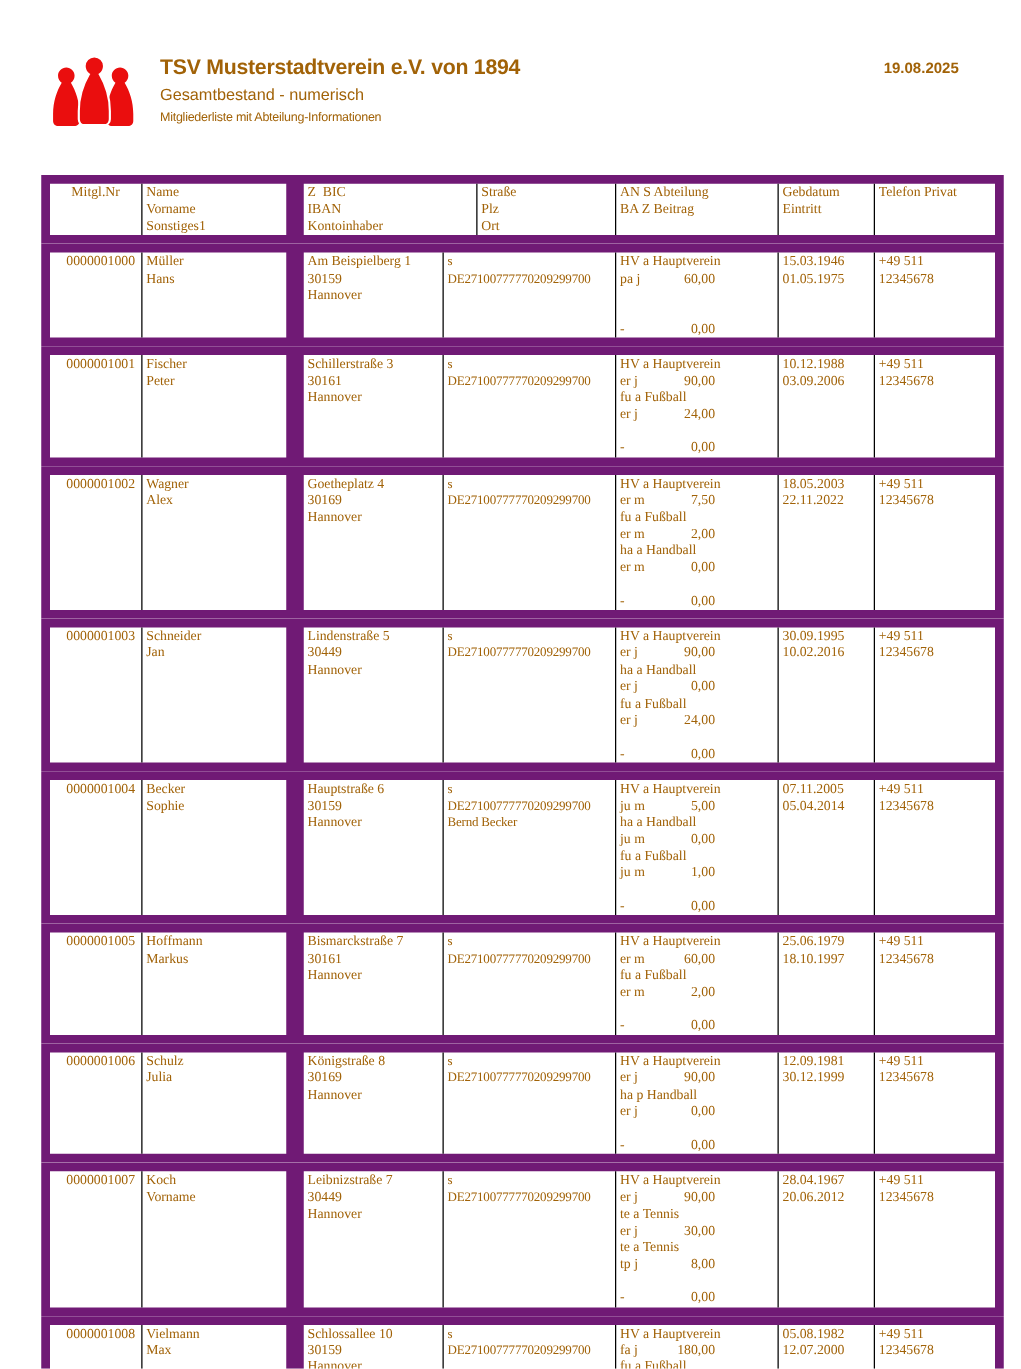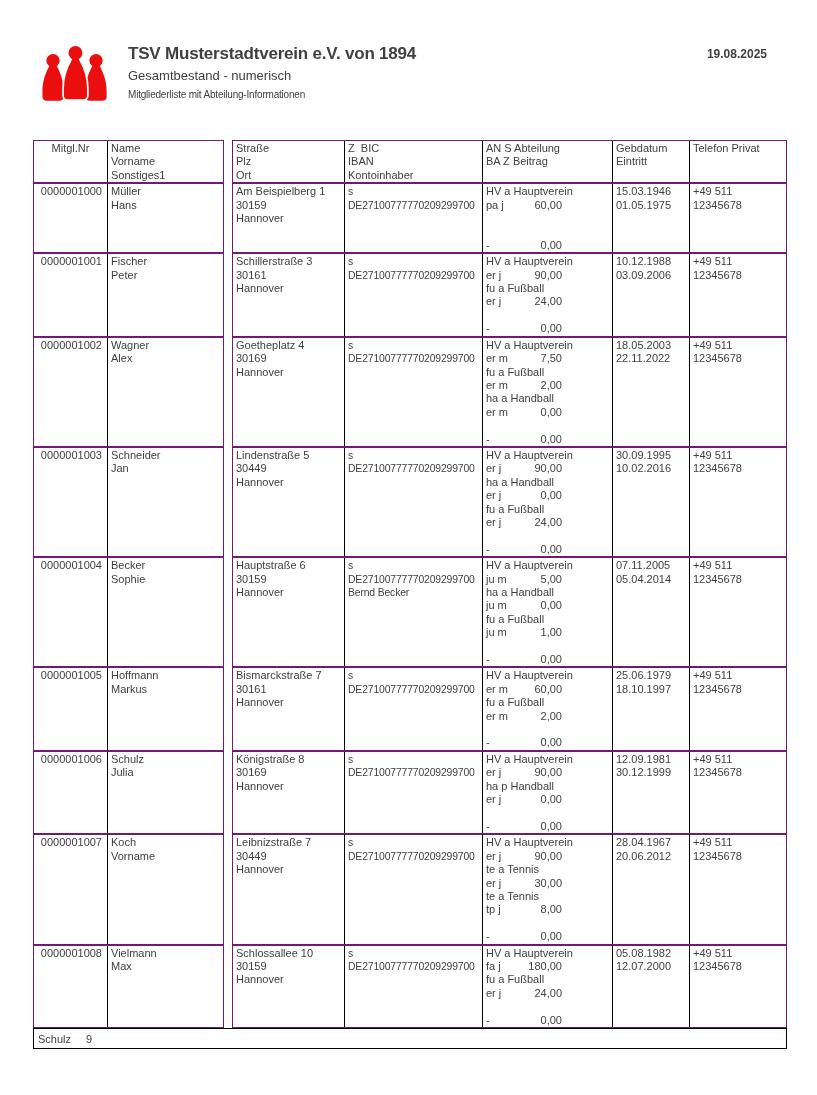--- a/index.html
+++ b/index.html
@@ -1,30 +1,30 @@
 <!DOCTYPE html>
 <html><head>
 <meta charset="utf-8">
 <style>
   html,body{margin:0;padding:0;background:#fff;}
   .page{
     position:relative;width:817px;height:1095px;background:#fff;overflow:hidden;
-    font-family:"Liberation Sans",sans-serif;color:#404040;
+    font-family:"Liberation Sans",sans-serif;color:#a16207;
   }
   
   .logo{position:absolute;left:42px;top:44px;}
   .titleblock{position:absolute;left:128px;top:43px;}
   .title{font-size:17px;font-weight:bold;line-height:21px;letter-spacing:-0.2px;}
   .sub1{font-size:13px;line-height:19px;margin-top:2px;}
   .sub2{font-size:10px;font-weight:normal;line-height:20px;letter-spacing:-0.2px;}
   .date{position:absolute;top:47px;right:50px;font-size:12px;font-weight:bold;}
   
   .tablewrap{position:absolute;left:33px;top:140px;width:754px;}
   .trow{display:flex;}
-  .box{display:flex;border:1px solid #701a75;background:#fff;}
+  .box{display:flex;border:7px solid #701a75;background:#fff;font-family:Liberation Serif, serif;}
   .gap{width:12px;}
   .cell{box-sizing:border-box;padding:1px 3px 0 3px;font-size:11px;line-height:13.4px;overflow:hidden;}
   .cell + .cell{border-left:1px solid #000;}
   .c-mitglnr{width:73px;text-align:right;padding-right:5px;}
   .hdr .c-mitglnr{text-align:center;padding-right:3px;}
   .c-name{width:116px;}
   .c-strasse{width:111px;}
   .c-bank{width:138px;font-size:10.4px;letter-spacing:-0.15px;}
   .hdr .c-bank{font-size:11px;letter-spacing:0;}
   .c-abt{width:130px;}
@@ -72,29 +72,29 @@
           <div class="line">Mitgl.Nr</div>
         </div>
         <div class="cell c-name">
           <div class="line">Name</div>
           <div class="line">Vorname</div>
           <div class="line">Sonstiges1</div>
         </div>
       </div>
       <div class="gap"></div>
       <div class="box">
+        <div class="cell c-bank">
+          <div class="line">Z  BIC</div>
+          <div class="line">IBAN</div>
+          <div class="line">Kontoinhaber</div>
+        </div>
         <div class="cell c-strasse">
           <div class="line">Straße</div>
           <div class="line">Plz</div>
           <div class="line">Ort</div>
-        </div>
-        <div class="cell c-bank">
-          <div class="line">Z  BIC</div>
-          <div class="line">IBAN</div>
-          <div class="line">Kontoinhaber</div>
         </div>
         <div class="cell c-abt">
           <div class="line">AN S Abteilung</div>
           <div class="line">BA Z Beitrag</div>
         </div>
         <div class="cell c-geb">
           <div class="line">Gebdatum</div>
           <div class="line">Eintritt</div>
         </div>
         <div class="cell c-tel">

